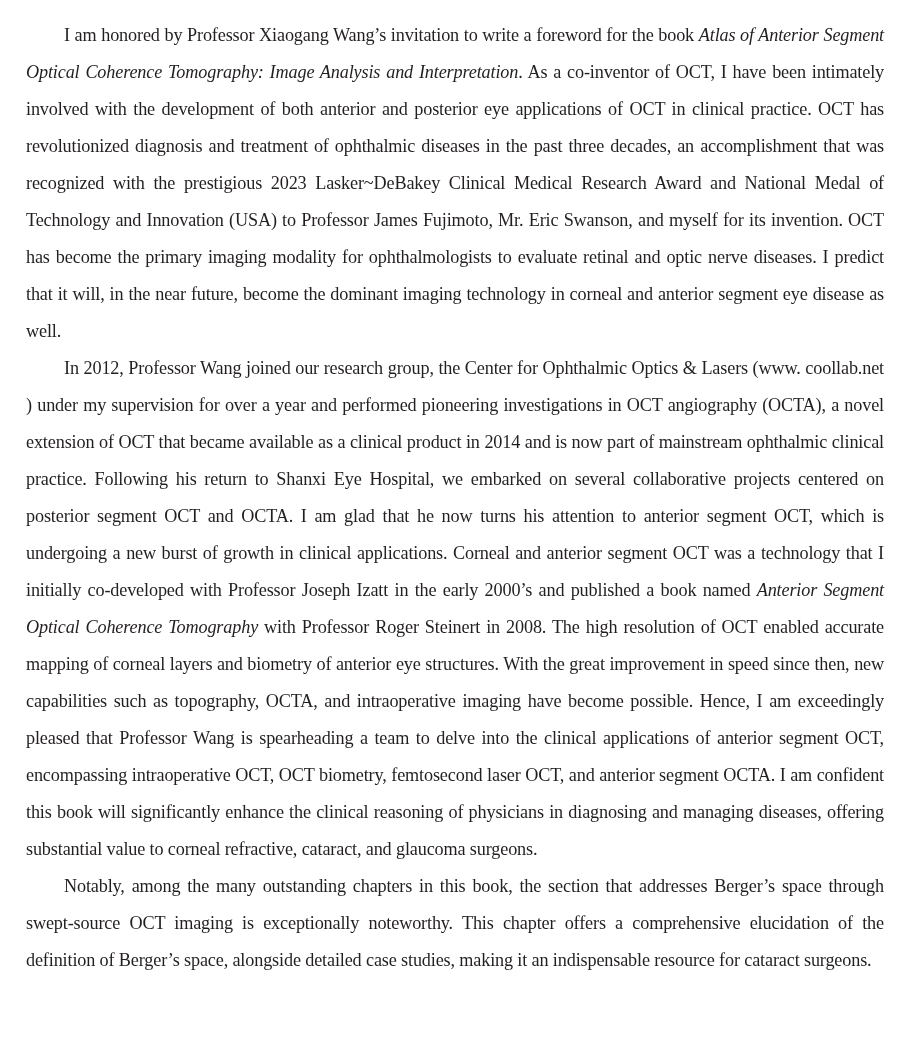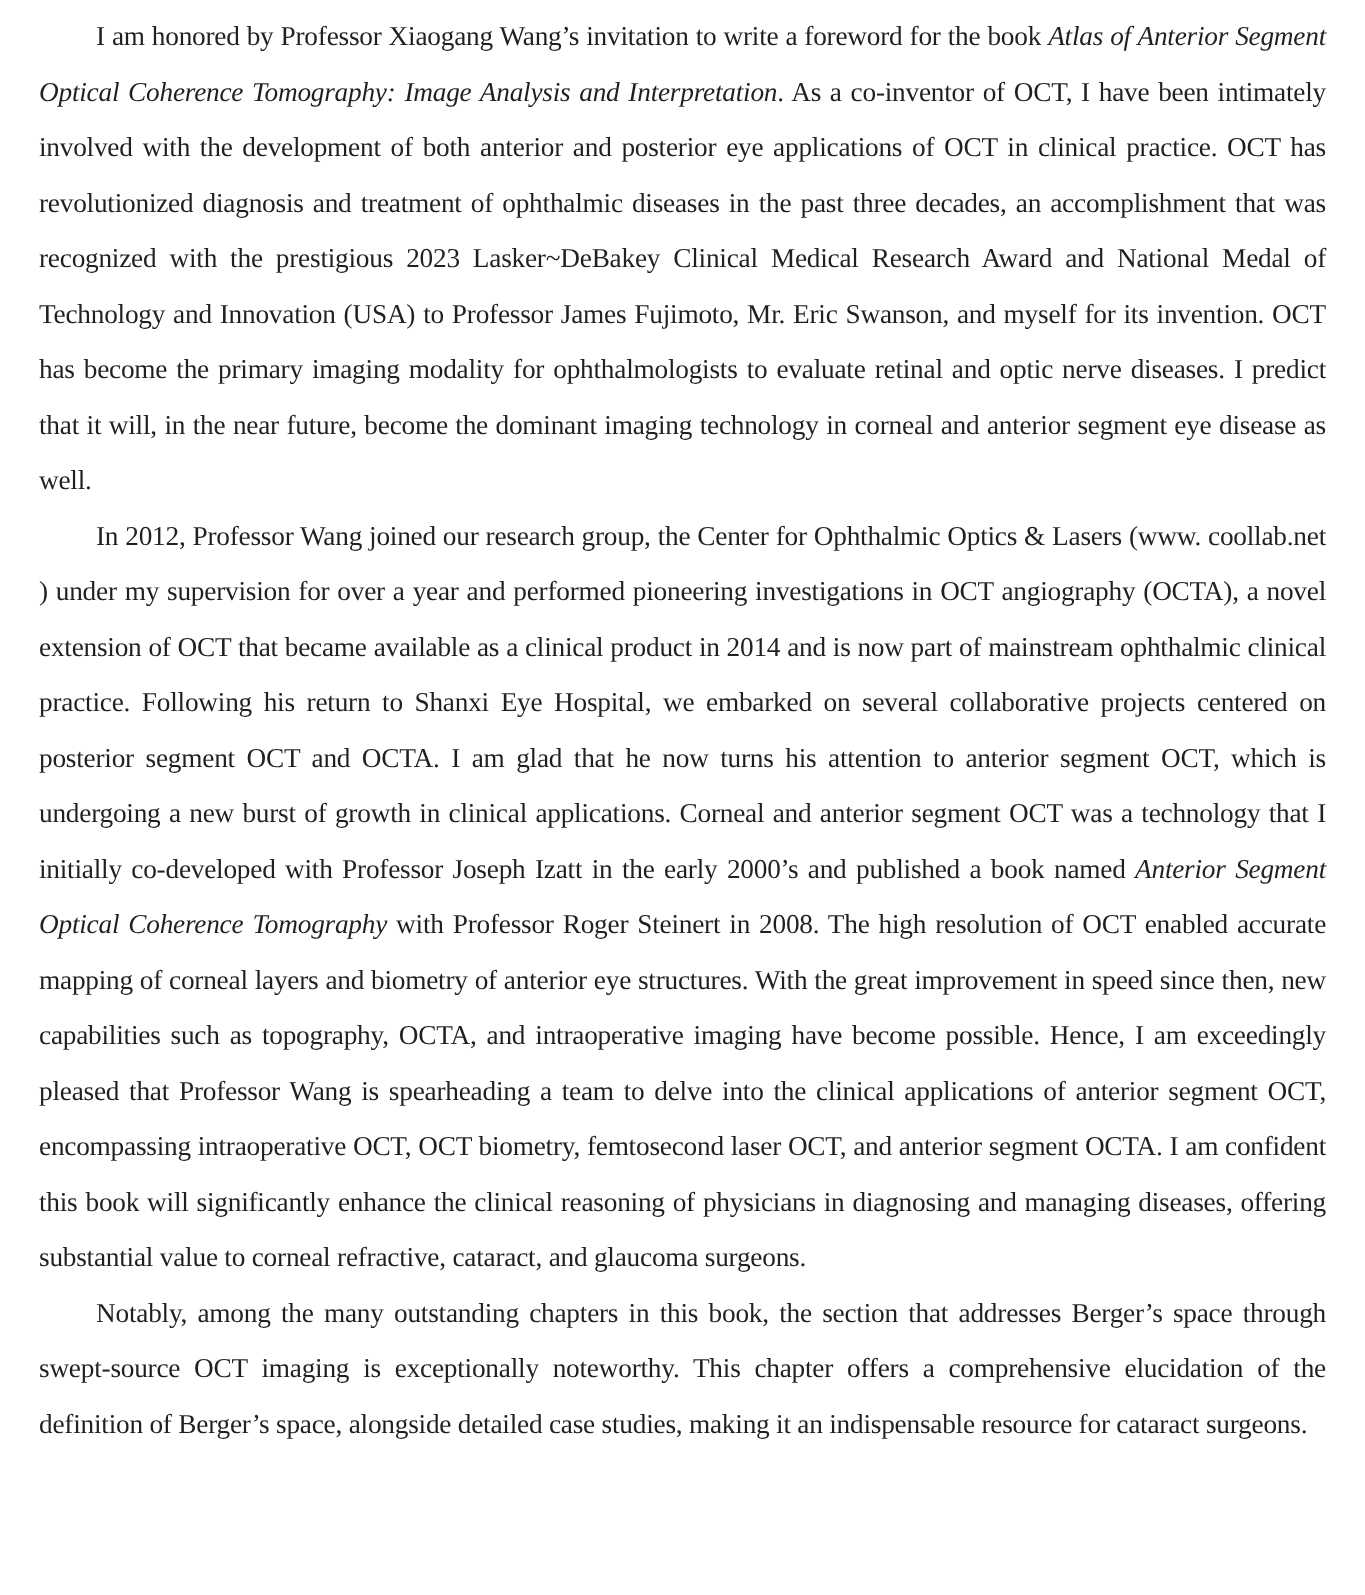--- a/index.html
+++ b/index.html
@@ -9,21 +9,21 @@
     }
     body {
       width: 910px;
       height: 1063px;
       overflow: hidden;
     }
     .page {
       position: relative;
       box-sizing: border-box;
       width: 910px;
-      padding: 6px 26px 0 26px;
+      padding: 17px 26px 0 26px;
       color: #231f20;
       font-family: "Liberation Serif", "DejaVu Serif", serif;
       font-size: 18.2px;
       line-height: 37px;
       letter-spacing: -0.15px;
     }
     .para {
       margin: 0;
       text-align: justify;
       text-indent: 38px;

